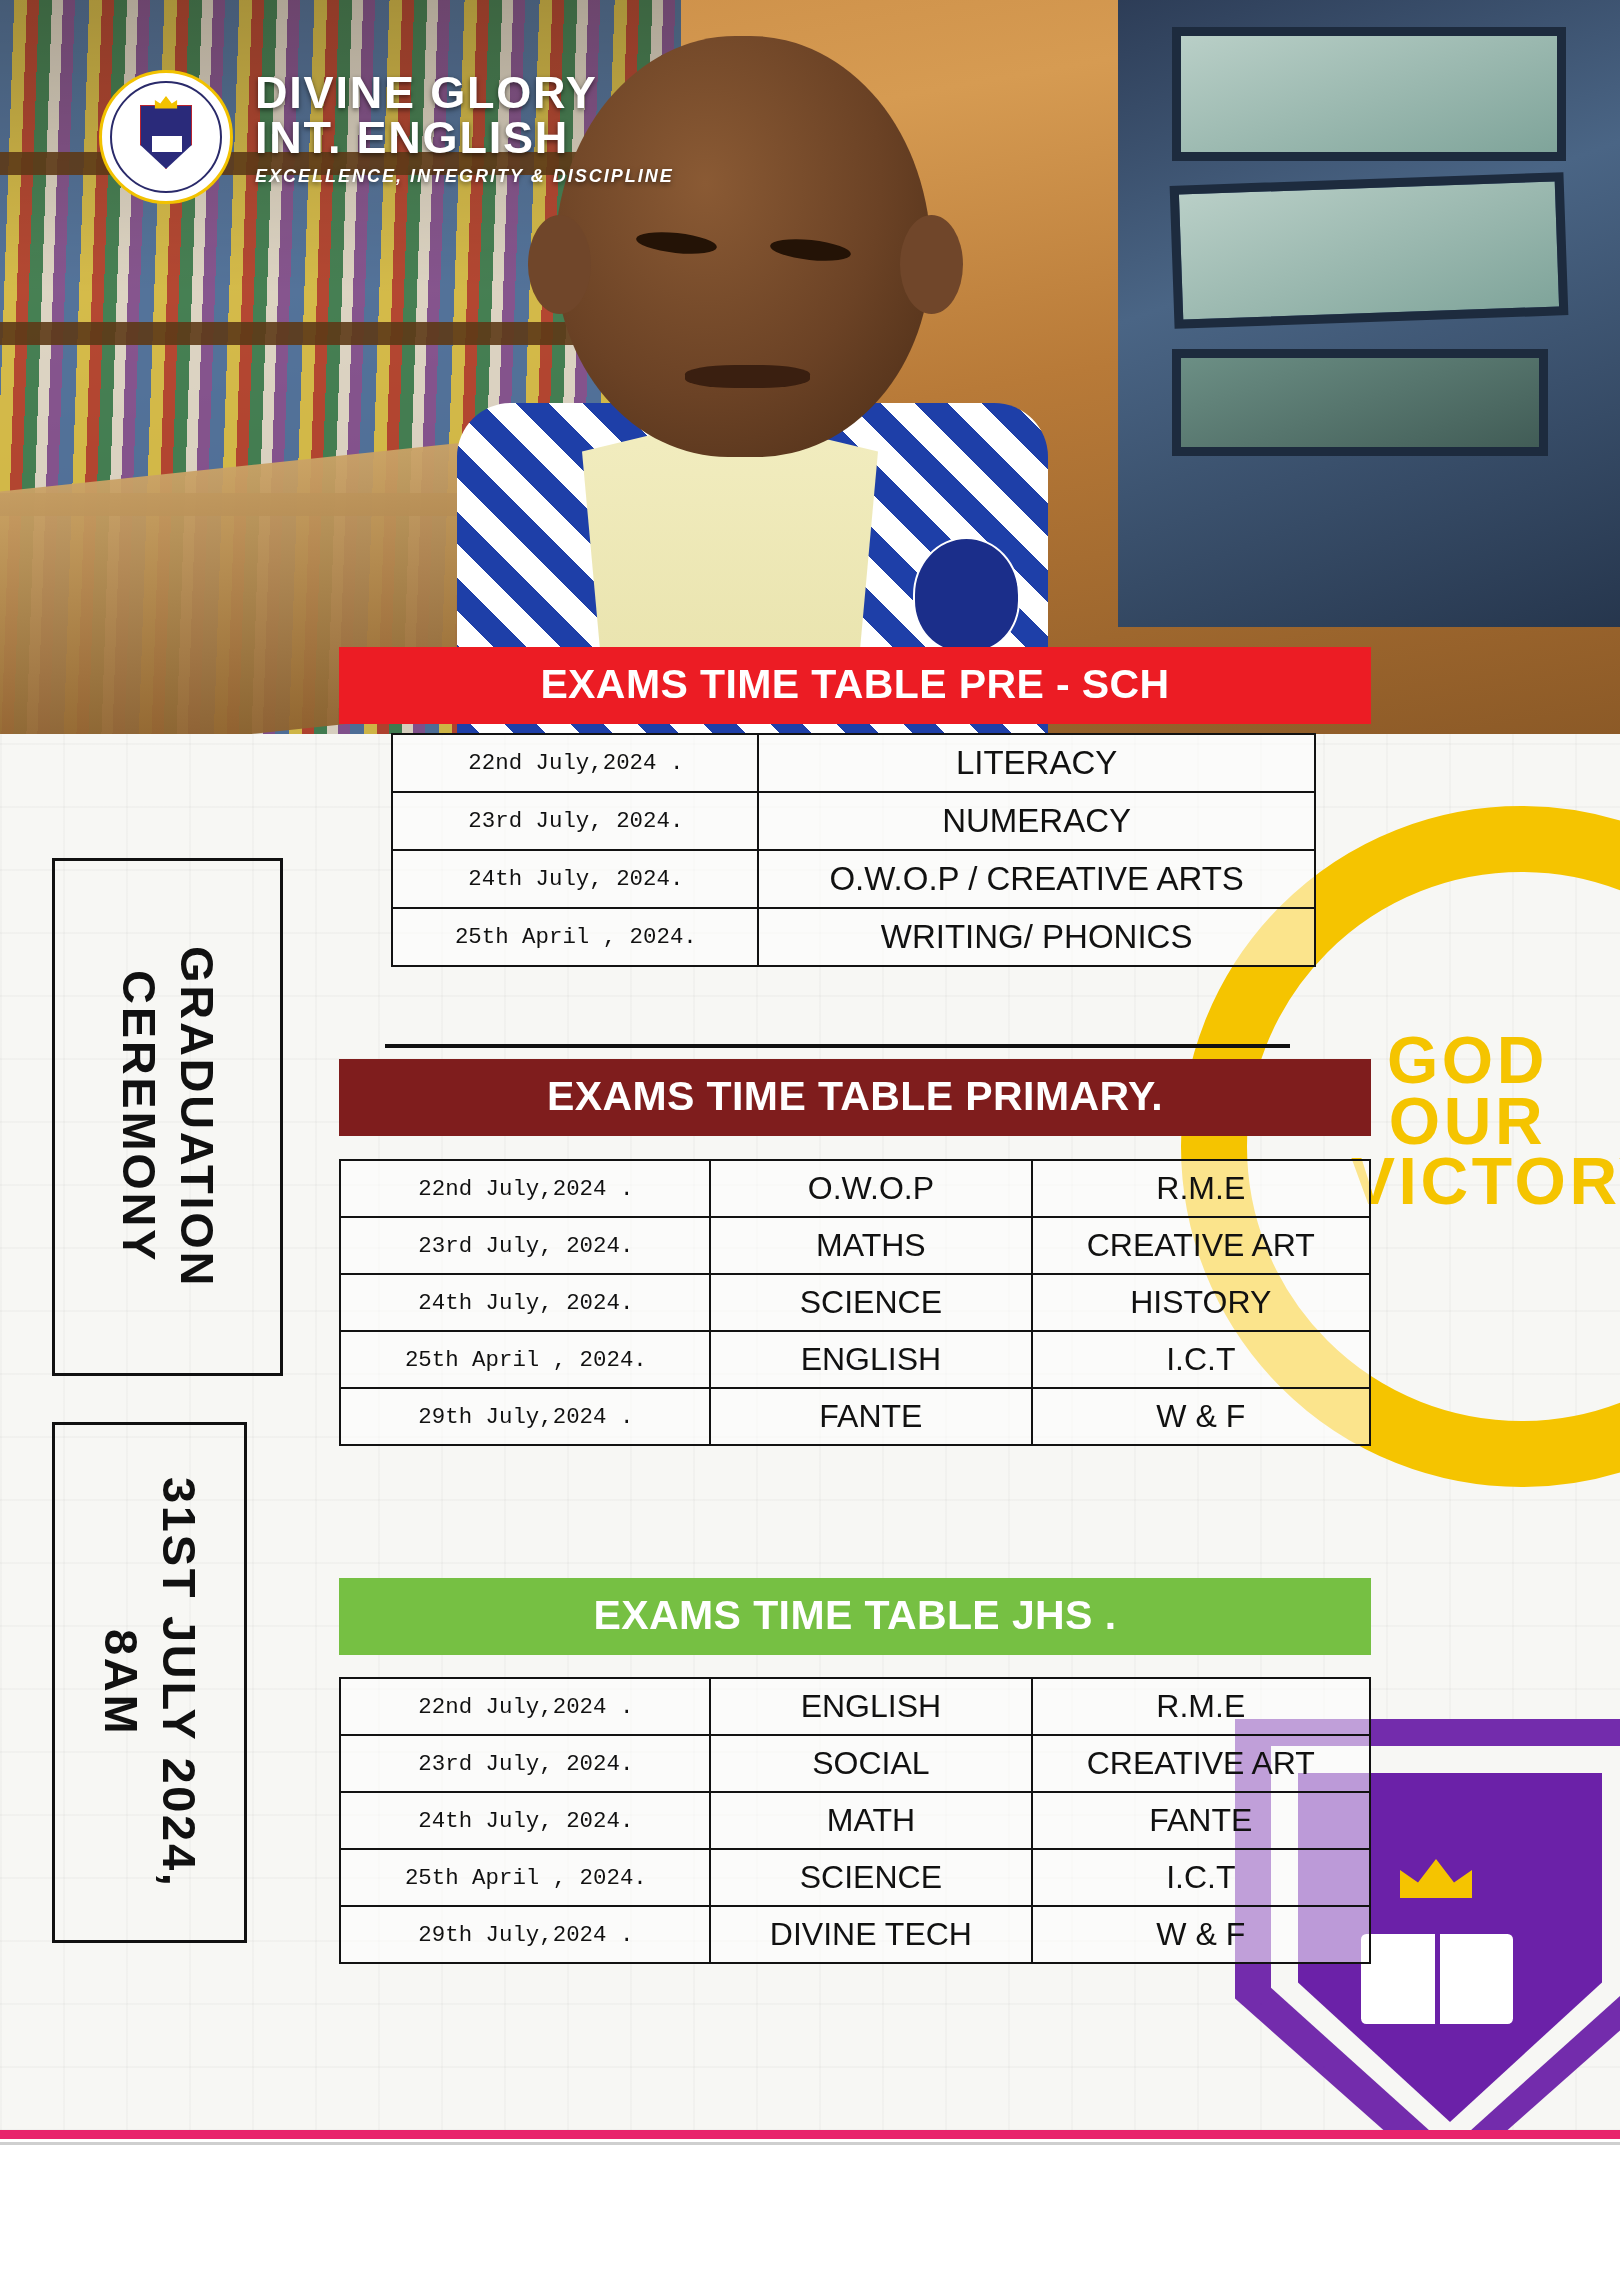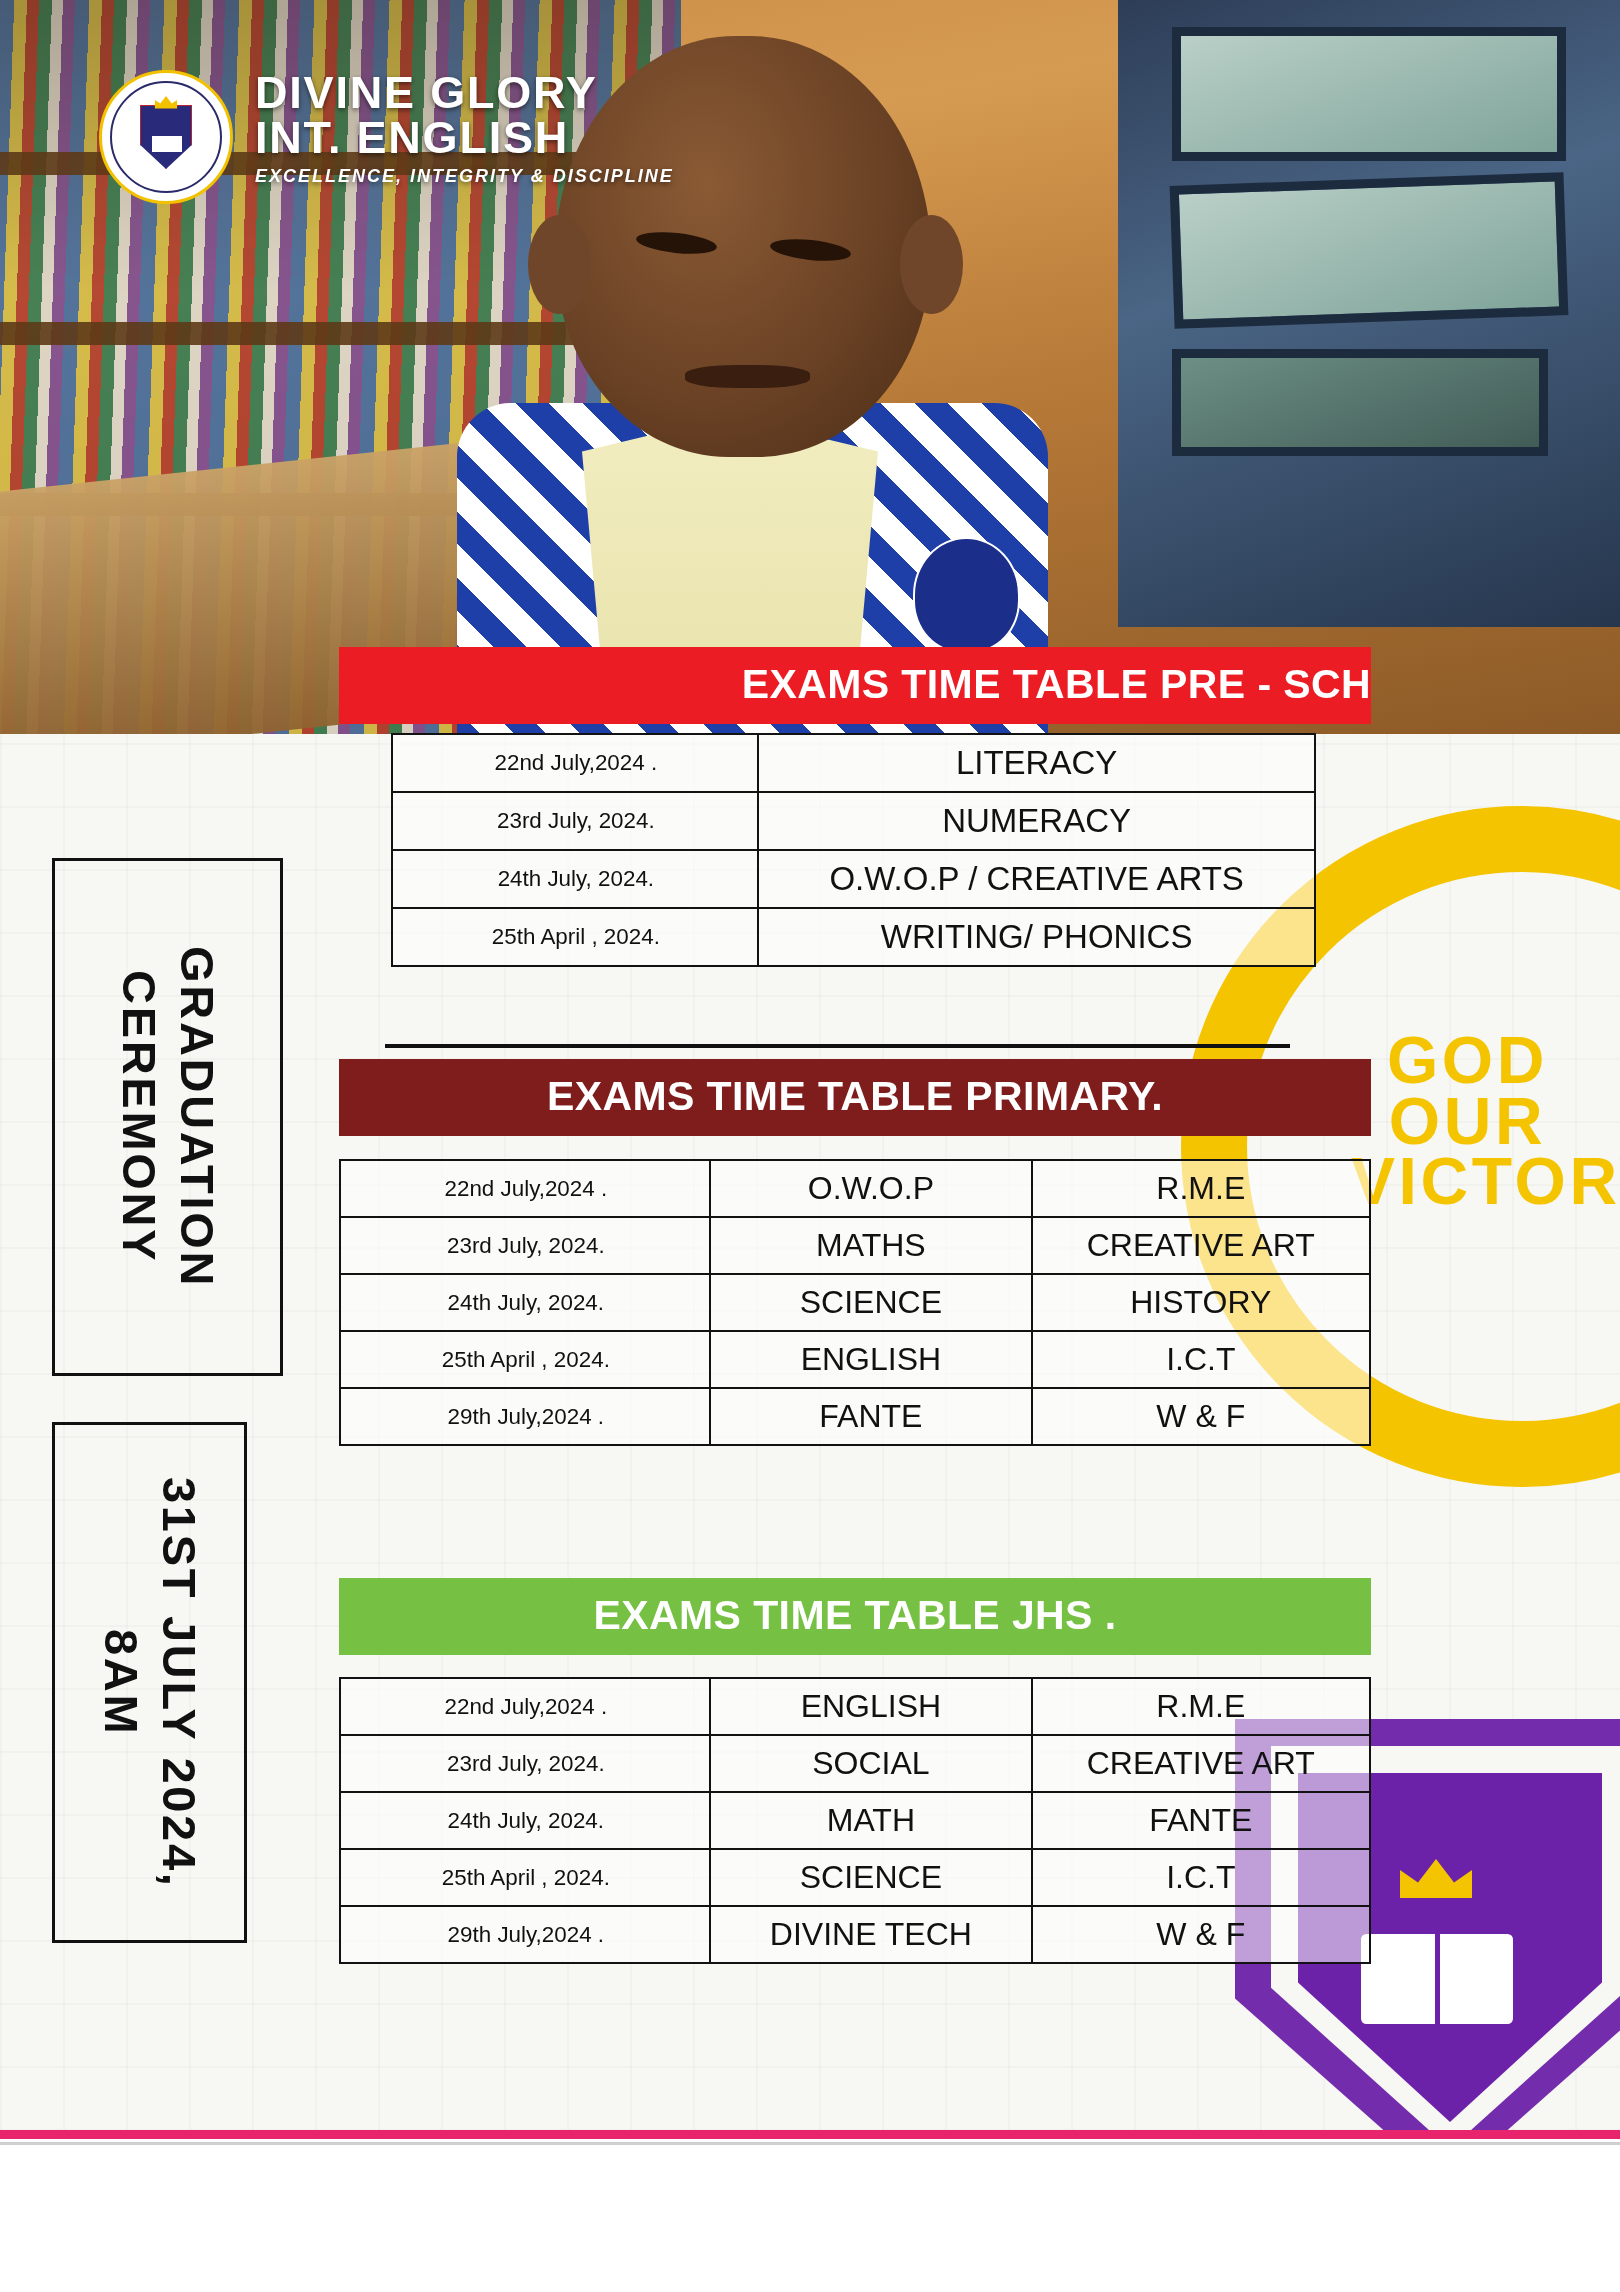--- a/index.html
+++ b/index.html
@@ -163,32 +163,32 @@
     clip-path: polygon(0 100%,0 28%,25% 60%,50% 0,75% 60%,100% 28%,100% 100%);
   }
 
   
   .content { position:absolute; left:0; top:0; width:1620px; height:2293px; z-index:10; }
 
   .banner {
     color:#ffffff; font-size:41px; font-weight:bold; letter-spacing:0.4px;
     text-align:center; padding:14.3px 0 16px;
   }
-  .banner-pre { position:absolute; left:339px; top:647px; width:1032px; background:#ec1c24;text-align:right; }
+  .banner-pre { position:absolute; left:339px; top:647px; width:1032px; background:#ec1c24; }
   .banner-pri { position:absolute; left:339px; top:1059px; width:1032px; background:#7f1d1d; }
   .banner-jhs { position:absolute; left:339px; top:1578px; width:1032px; background:#76c043; }
 
   table.tt { border-collapse:collapse; position:absolute; background:transparent; }
   table.tt td {
     border:2.7px solid #121212;
     font-size:29.6px; color:#111111; text-align:center;
     padding:9px 3.6px;
     background: rgba(255,255,255,.55);
   }
-  table.tt td.date { font-size:22.4px; padding-left:14px; padding-right:12.5px; }
+  table.tt td.date { font-size:22.4px; padding-left:14px; padding-right:12.5px;font-family:Liberation Mono, monospace; }
 
   
   .tbl-pre { left:391px; top:733px; width:925px; }
   .tbl-pre td.date { width:367px; }
   .tbl-pre td.sub { width:558px; font-size:33px; }
 
   
   .tbl-pri { left:339px; top:1159px; width:1032px; }
   .tbl-pri td.date { width:371px; }
   .tbl-pri td.s1 { width:322px; font-size:32px; }

